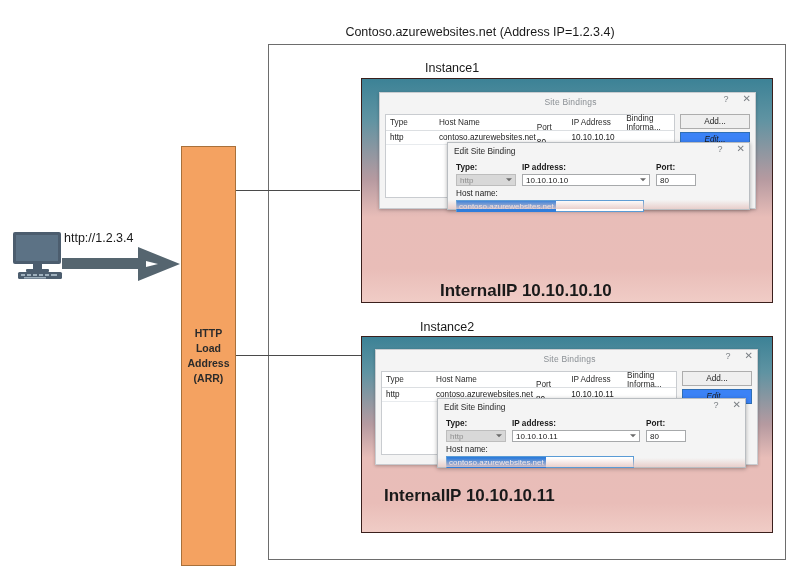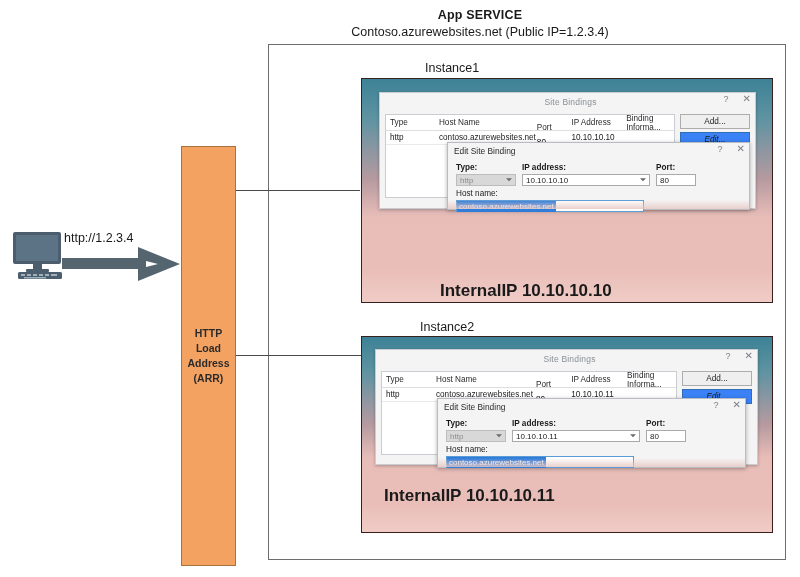--- a/index.html
+++ b/index.html
@@ -167,22 +167,21 @@
   .esb-fade{
     position:absolute;left:0;right:0;bottom:0;height:9px;
     background:linear-gradient(180deg,rgba(244,244,244,0) 0%,rgba(230,200,196,.85) 100%);
   }
 </style>
 </head>
 <body>
 
 <div class="canvas">
 
-  <div class="appservice-title">App SERVICE</div>
-  <div class="appservice-sub">Contoso.azurewebsites.net (Public IP=1.2.3.4)</div>
+  <div class="appservice-sub">Contoso.azurewebsites.net (Address IP=1.2.3.4)</div>
 
   <div class="appservice-box"></div>
 
   <svg class="client-icon" viewBox="0 0 54 50">
     <rect x="1" y="2" width="48" height="32" rx="2" fill="#4c5d6e"></rect>
     <rect x="4" y="5" width="42" height="26" fill="#5c7285"></rect>
     <rect x="21" y="34" width="9" height="6" fill="#4c5d6e"></rect>
     <rect x="14" y="39" width="23" height="3" rx="1" fill="#4c5d6e"></rect>
     <rect x="6" y="42" width="44" height="7" rx="1.5" fill="#4c5d6e"></rect>
     <g fill="#9fb0bd">

